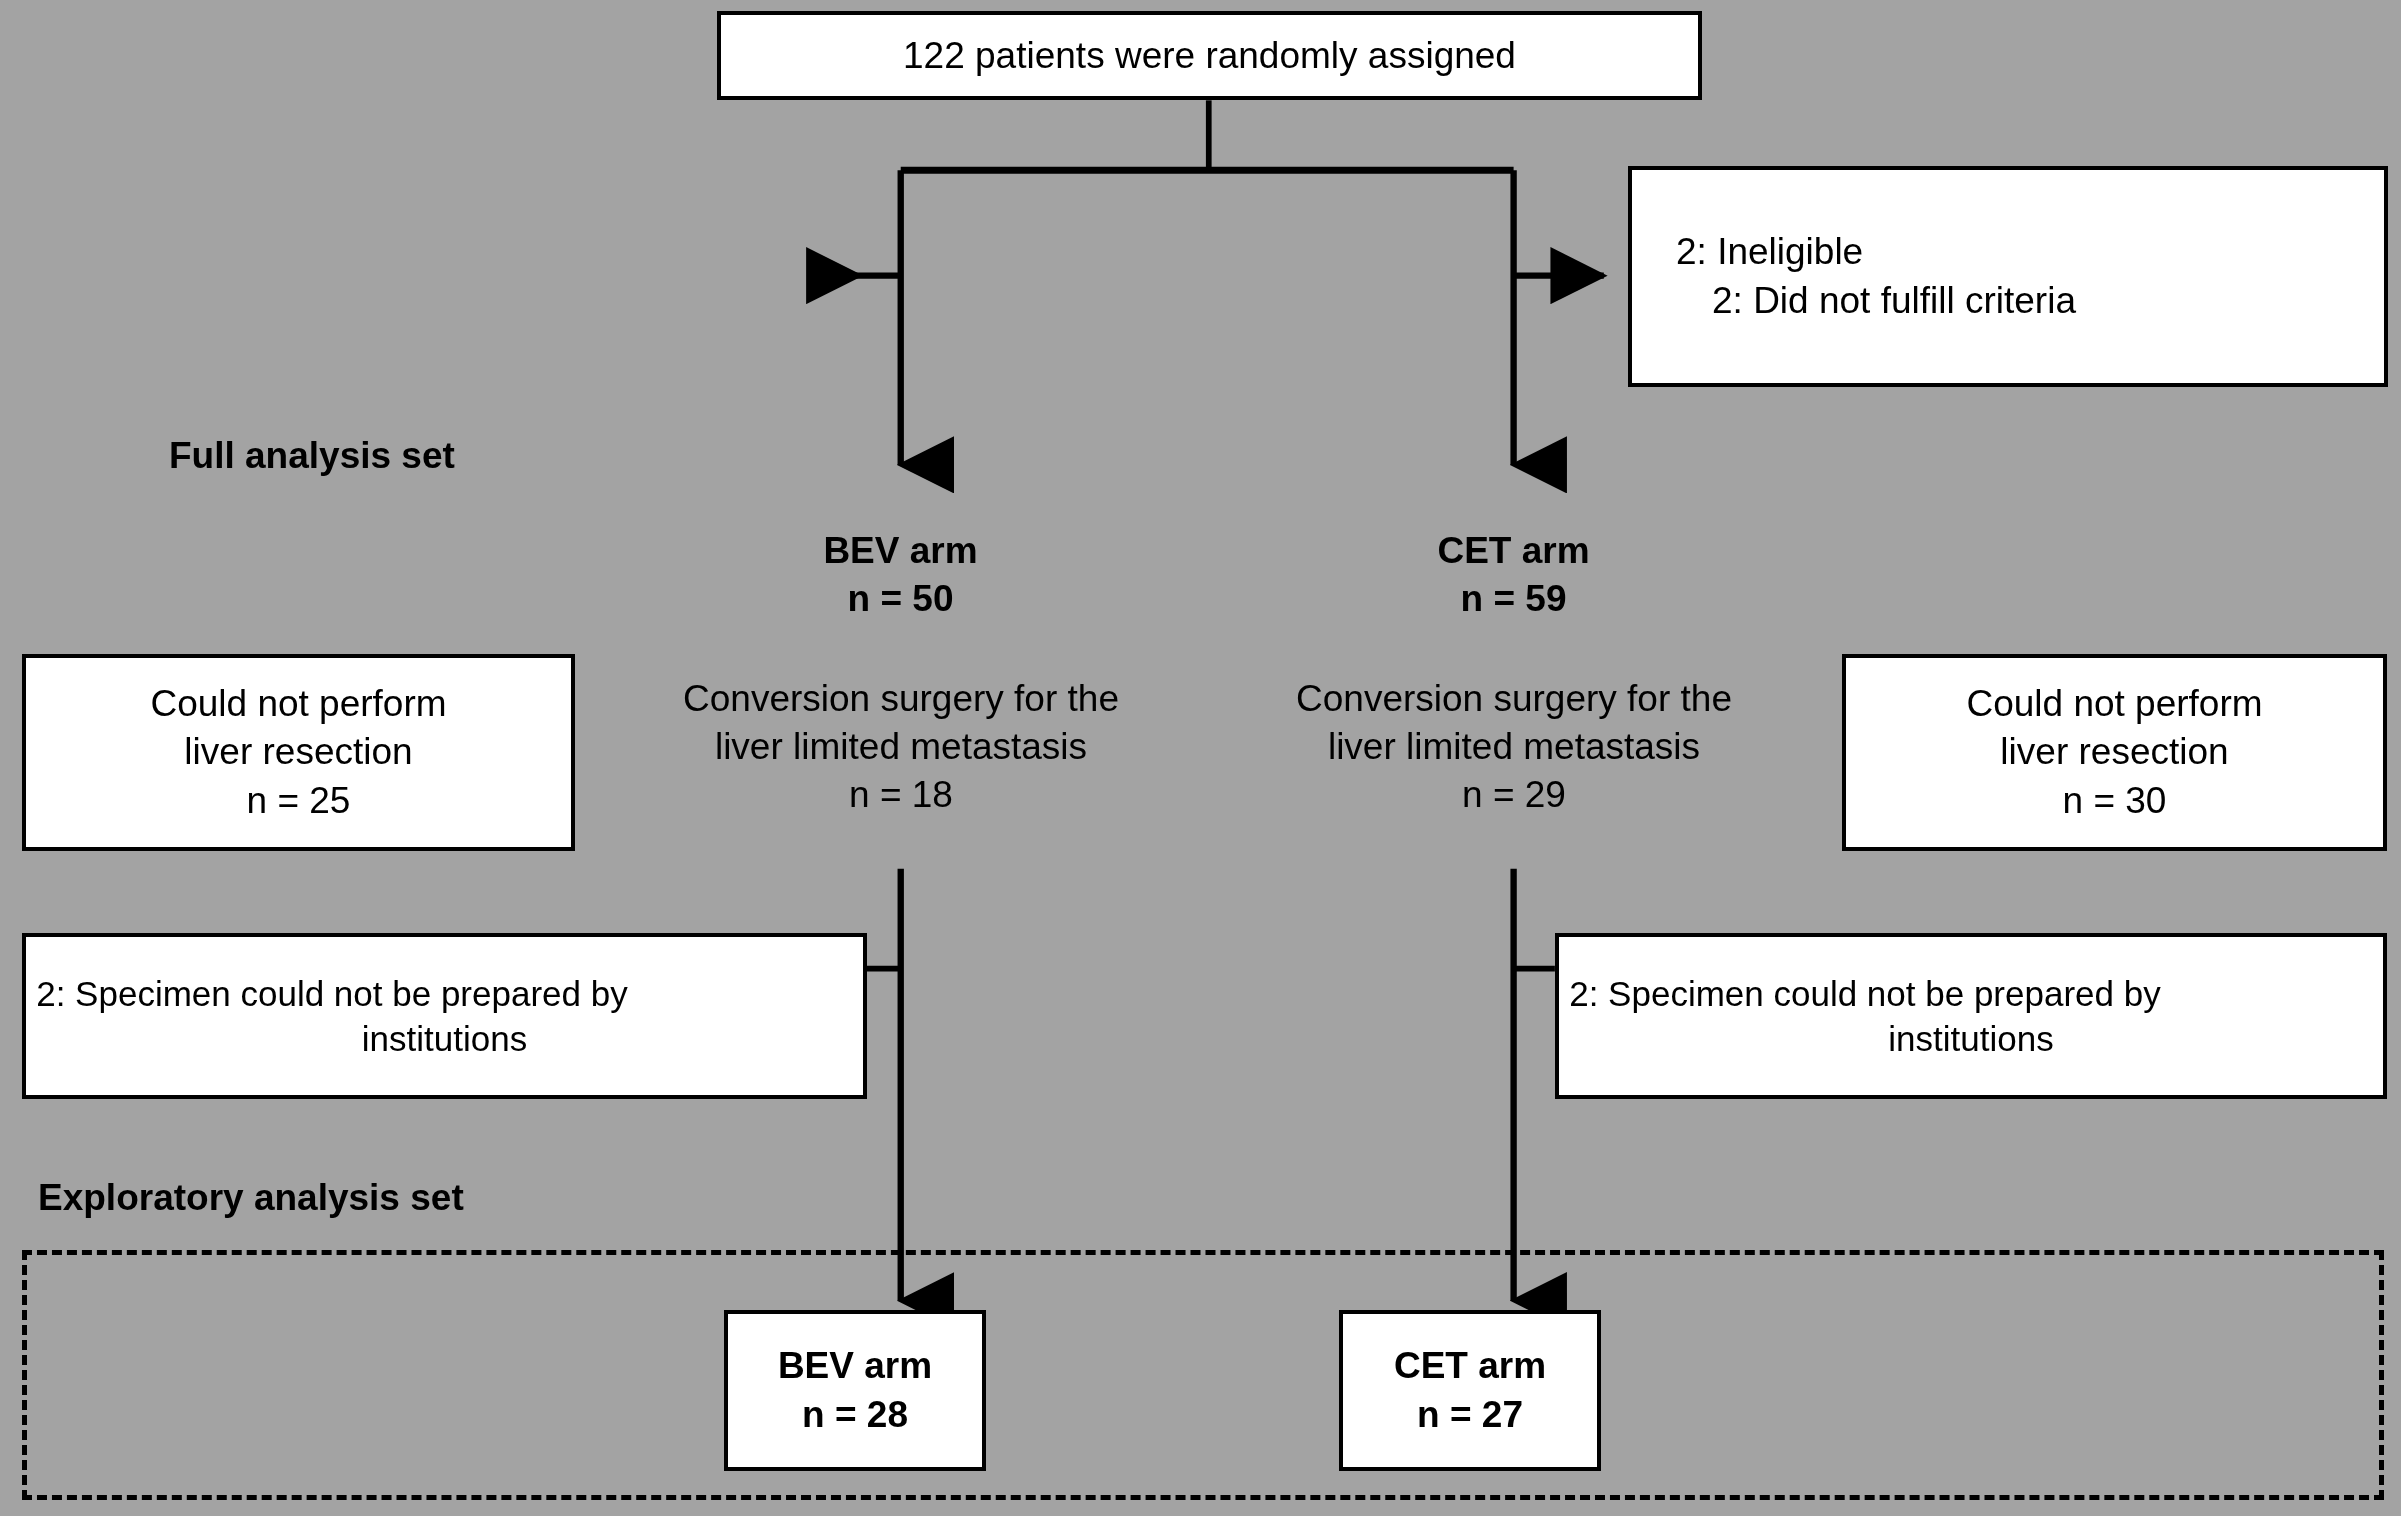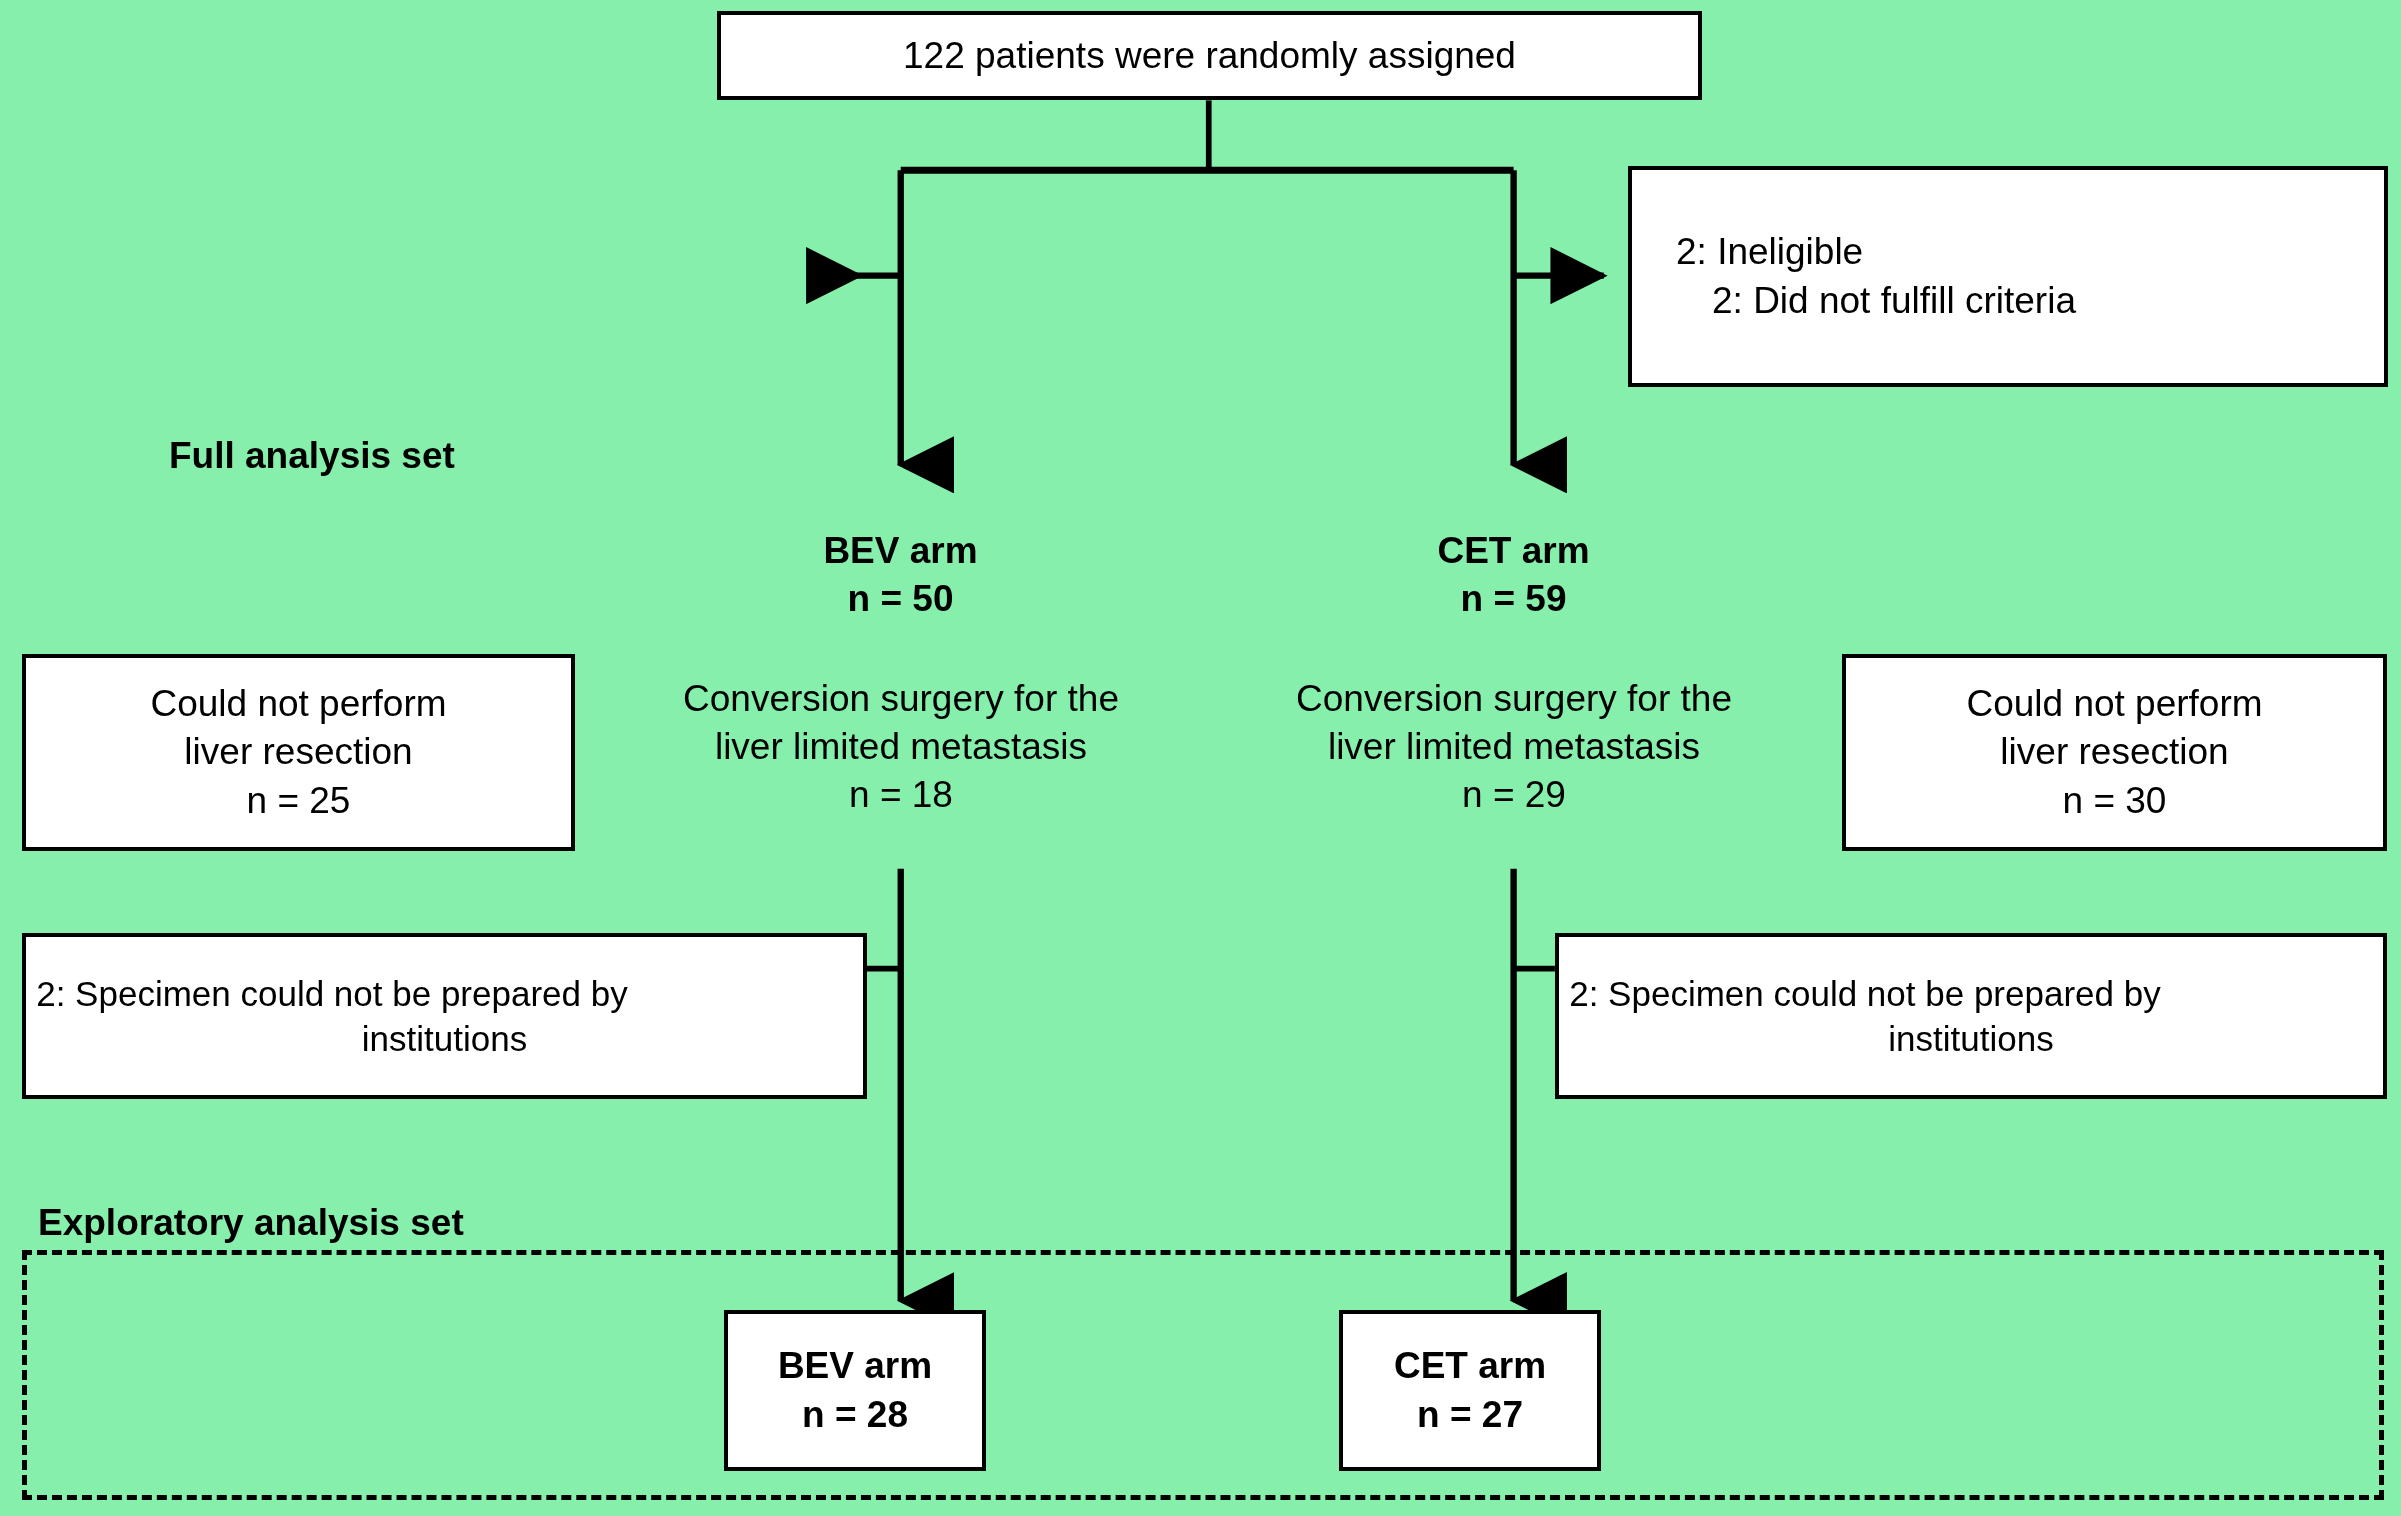--- a/index.html
+++ b/index.html
@@ -9,21 +9,21 @@
     background: #ffffff;
   }
   body {
     font-family: "Liberation Sans", sans-serif;
     color: #000000;
   }
   #stage {
     position: relative;
     width: 2401px;
     height: 1516px;
-    background: #86efac;
+    background: #a3a3a3;
     overflow: hidden;
   }
   svg.lines {
     position: absolute;
     left: 0;
     top: 0;
     width: 2401px;
     height: 1516px;
     pointer-events: none;
   }
@@ -158,21 +158,21 @@
   <div class="node boxed" style="left:22px; top:933px; width:845px; height:166px; padding:0 10.2px;">
     <span class="txt t-left f-reg s-med" style="align-self:flex-start;">2: Specimen could not be prepared by</span>
     <span class="txt t-center f-reg s-med">institutions</span>
   </div>
 
   <div class="node boxed" style="left:1555px; top:933px; width:832px; height:166px; padding:0 10.2px;">
     <span class="txt t-left f-reg s-med" style="align-self:flex-start;">2: Specimen could not be prepared by</span>
     <span class="txt t-center f-reg s-med">institutions</span>
   </div>
 
-  <div class="label-free block-left" style="left:38px; top:1199px;">
+  <div class="label-free block-left" style="left:38px; top:1174px;">
     <span class="txt t-left f-bold s-big">Exploratory analysis set</span>
   </div>
 
   <div class="dashed-region" style="left:22px; top:1250px; width:2362px; height:250px;"></div>
 
   <div class="node boxed" style="left:724px; top:1310px; width:262px; height:161px;">
     <span class="txt t-center f-bold s-big">BEV arm</span>
     <span class="txt t-center f-bold s-big">n = 28</span>
   </div>
 

